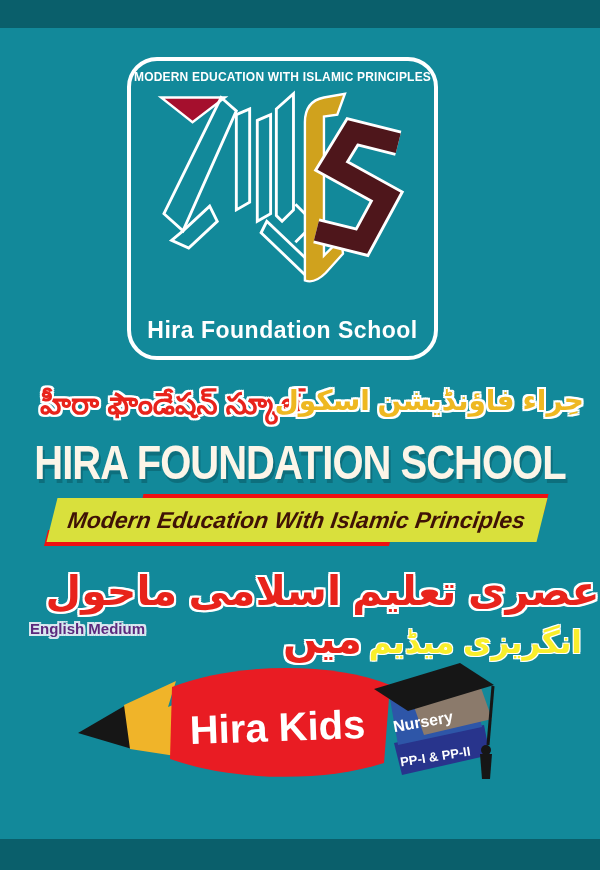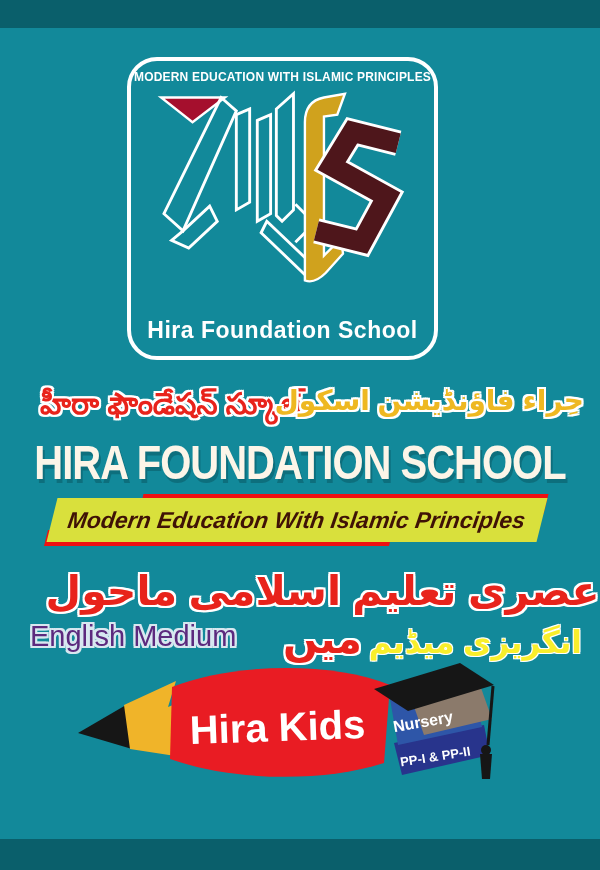--- a/index.html
+++ b/index.html
@@ -47,21 +47,21 @@
   .banner .yellow{position:absolute;left:6px;right:4px;top:4px;bottom:4px;
     background:var(--banner-yellow);transform:skewX(-14deg);
     display:flex;align-items:center;justify-content:center;}
   .banner .yellow span{font-size:23px;font-style:italic;font-weight:bold;
     color:var(--banner-text-maroon);transform:skewX(6deg);}
 
   .urdu-tagline{position:absolute;left:0;right:0;top:549px;text-align:center;
     padding-left:45px;font-size:41px;font-weight:bold;color:var(--accent-red);
     direction:rtl;margin-top:18px;}
 
-  .english-medium{position:absolute;left:30px;top:620px;font-size:29px;font-weight:normal;
+  .english-medium{position:absolute;left:30px;top:620px;font-size:15px;font-weight:bold;
     color:var(--medium-purple);
     text-shadow:-2px -2px 0 #d8e8f0,2px -2px 0 #d8e8f0,-2px 2px 0 #d8e8f0,2px 2px 0 #d8e8f0,
     0 -2px 0 #d8e8f0,0 2px 0 #d8e8f0,-2px 0 0 #d8e8f0,2px 0 0 #d8e8f0;}
   .urdu-medium{position:absolute;right:18px;top:624px;font-size:31px;font-weight:bold;
     color:var(--bright-yellow);direction:rtl;
     text-shadow:-1px -1px 0 #fff,1px -1px 0 #fff,-1px 1px 0 #fff,1px 1px 0 #fff;}
 
   .kids{position:absolute;left:72px;top:655px;}
   .kids text{font-family:"Liberation Sans","DejaVu Sans",sans-serif;}
 </style>

